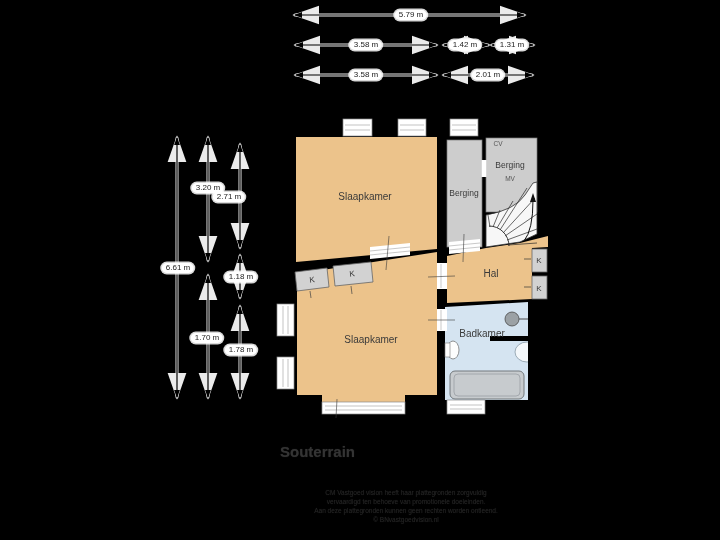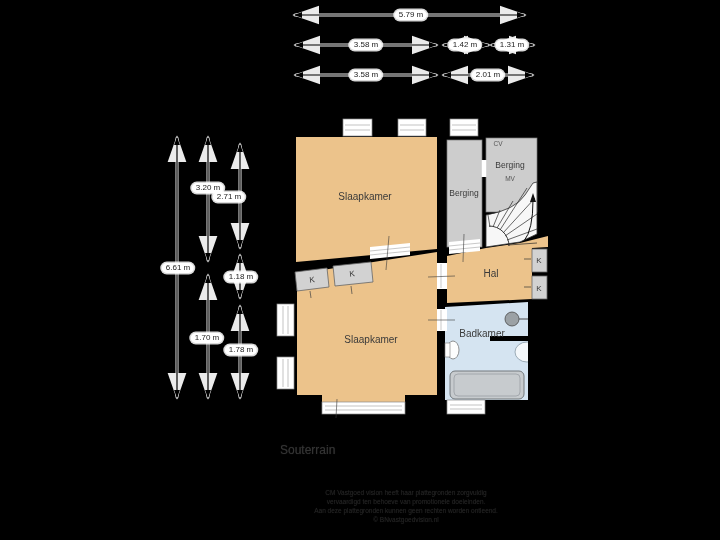--- a/index.html
+++ b/index.html
@@ -8,22 +8,22 @@
   svg.plan{position:absolute;left:0;top:0;}
   .dh{stroke:#ffffff;stroke-width:3;stroke-linecap:round;opacity:.92;}
   .dl{stroke:#000000;stroke-width:1.2;}
   .dim-pill{position:absolute;transform:translate(-50%,-50%);background:#ffffff;color:#1c1c1c;
             font-size:8px;line-height:10px;padding:0 4px;border-radius:6px;white-space:nowrap;
             box-shadow:0 0 0 1.5px rgba(255,255,255,.85);}
   .room-label{position:absolute;transform:translate(-50%,-50%);color:#3a3a3a;font-size:10px;
               white-space:nowrap;}
   .small-label{font-size:6.5px;color:#555;}
   .k-label{font-size:8px;}
-  .level-label{position:absolute;color:#343434;font-size:12px;
-               text-shadow:0 0 1px rgba(255,255,255,.15);}
+  .level-label{position:absolute;color:#343434;font-size:15px;
+               text-shadow:0 0 1px rgba(255,255,255,.15);font-weight:bold;}
   .footer{position:absolute;left:406px;top:488px;transform:translateX(-50%);text-align:center;
           color:#232323;font-size:6.5px;line-height:9px;white-space:nowrap;
           text-shadow:0 0 1px rgba(255,255,255,.10);}
 </style>
 </head>
 <body>
 
 <div class="stage">
 
 <svg class="plan" width="720" height="540" viewBox="0 0 720 540">

